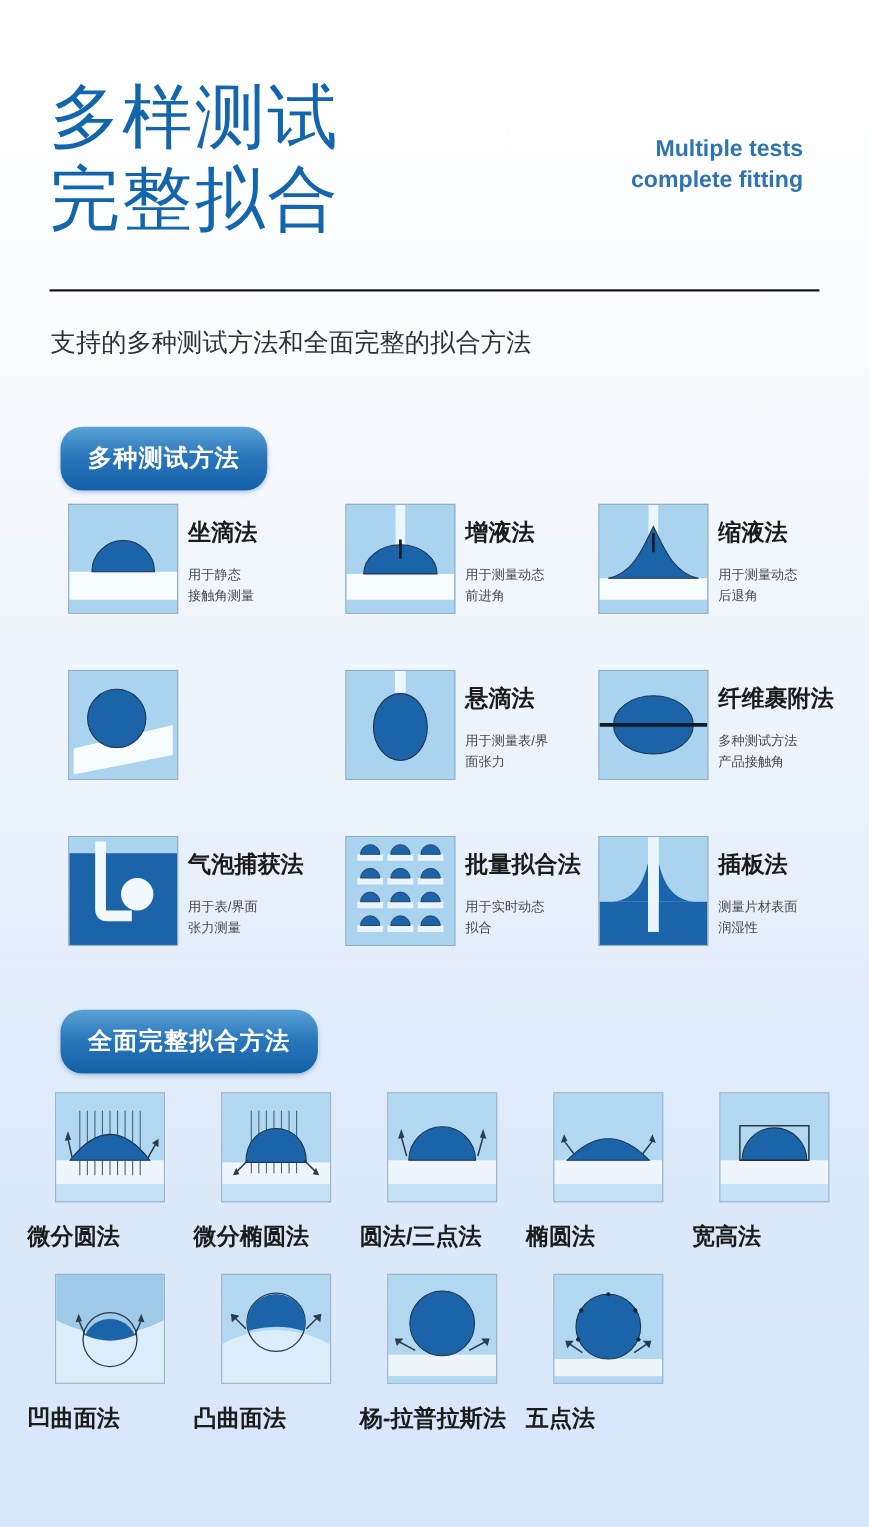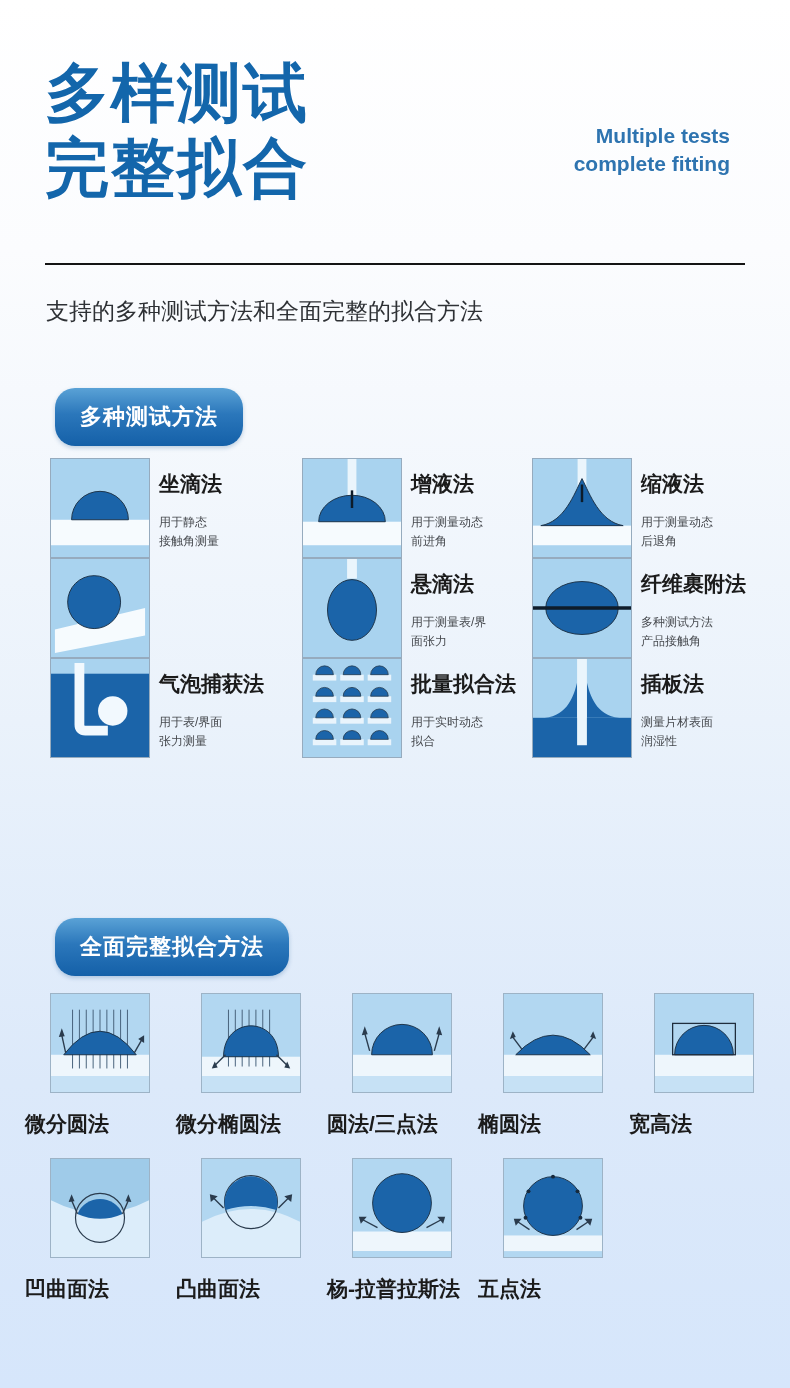--- a/index.html
+++ b/index.html
@@ -1,30 +1,30 @@
 <!DOCTYPE html>
 <html><head>
 <meta charset="utf-8">
 <style>
   html,body{margin:0;padding:0;}
   .page{
     position:relative; width:790px; height:1388px; overflow:hidden;
     background:linear-gradient(180deg,#ffffff 0%,#fbfcfe 18%,#eaf2fb 52%,#dce9fa 78%,#d6e6fb 100%);
     font-family:"Liberation Sans","DejaVu Sans",sans-serif; color:#222;
   }
-  .title{position:absolute;left:45px;top:56px;font-size:64px;line-height:75px;font-weight:700;color:#1366ab;letter-spacing:2px;}
+  .title{position:absolute;left:45px;top:69px;font-size:64px;line-height:75px;font-weight:400;color:#1366ab;letter-spacing:2px;}
   .title-en{position:absolute;right:60px;top:90px;text-align:right;font-size:21px;line-height:28px;font-weight:700;color:#2e74b0;margin-top:32px;}
   .divider{position:absolute;left:45px;top:263px;width:700px;height:0;border-top:2px solid #141414;}
   .intro{position:absolute;left:46px;top:296px;font-size:23px;color:#2e3135;}
   .badge{position:absolute;display:inline-block;padding:14px 25px;border-radius:20px;
     background:linear-gradient(180deg,#5aa2d6 0%,#2b77bb 45%,#1460a8 100%);
     color:#fff;font-size:22px;font-weight:700;letter-spacing:1px;box-shadow:0 2px 4px rgba(20,80,140,.25);}
   .badge1{left:55px;top:388px;}
   .badge2{left:55px;top:918px;}
-  .tests-grid{position:absolute;left:50px;top:458px;display:grid;grid-template-columns:252px 230px 218px;grid-template-rows:100px 100px 100px;}
+  .tests-grid{position:absolute;left:62px;top:458px;display:grid;grid-template-columns:252px 230px 218px;grid-template-rows:100px 100px 100px;row-gap:51px;}
   .tile{display:flex;align-items:flex-start;}
   .tile-icon{flex:0 0 100px;width:100px;height:100px;border:1px solid #96abbe;box-sizing:border-box;background:#a9d3ef;}
   .tile-icon svg{display:block;width:100%;height:100%;}
   .tile-text{margin-left:9px;}
   .ttitle{font-size:21px;font-weight:700;color:#1b1b1b;margin-top:12px;}
   .tdesc{font-size:12px;color:#45484d;margin-top:15px;line-height:1.55;white-space:pre-line;width:132px;}
   .fit-grid1{position:absolute;left:50px;top:993px;display:grid;grid-template-columns:repeat(5,151px);}
   .fit-grid2{position:absolute;left:50px;top:1158px;display:grid;grid-template-columns:repeat(4,151px);}
   .fit-tile .tile-icon{border-color:#9db3c6;background:#b2d7f1;}
   .flabel{width:150px;margin-left:-25px;margin-top:17px;font-size:21px;font-weight:700;color:#1b1b1b;}

